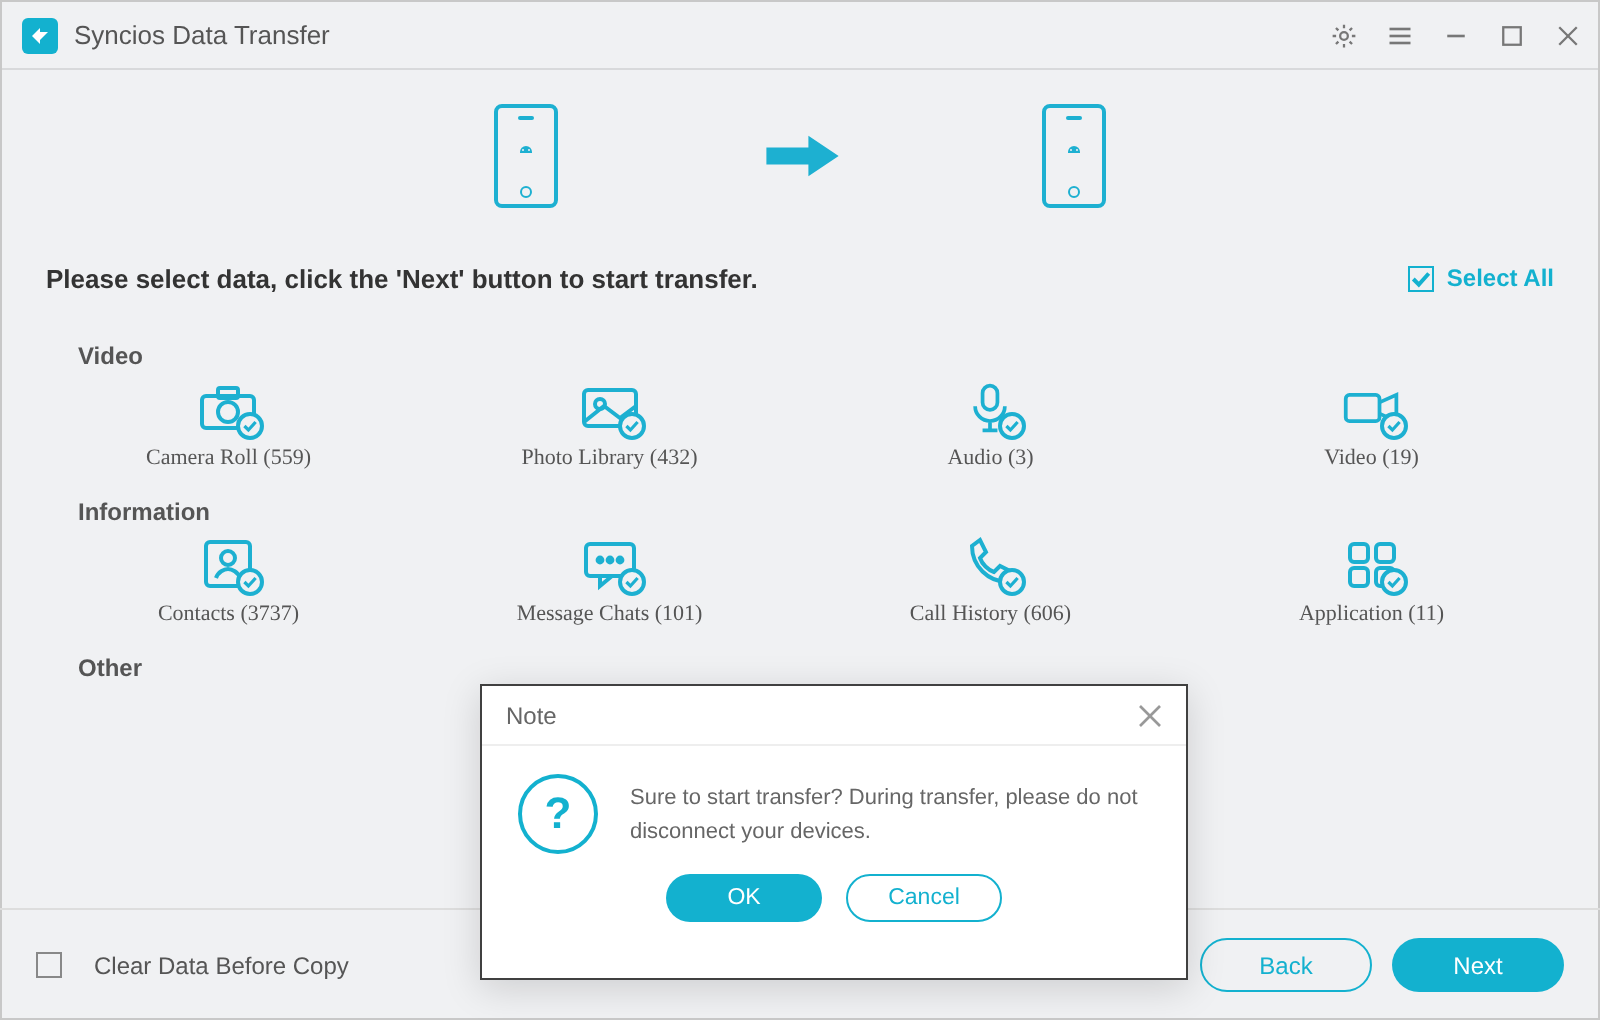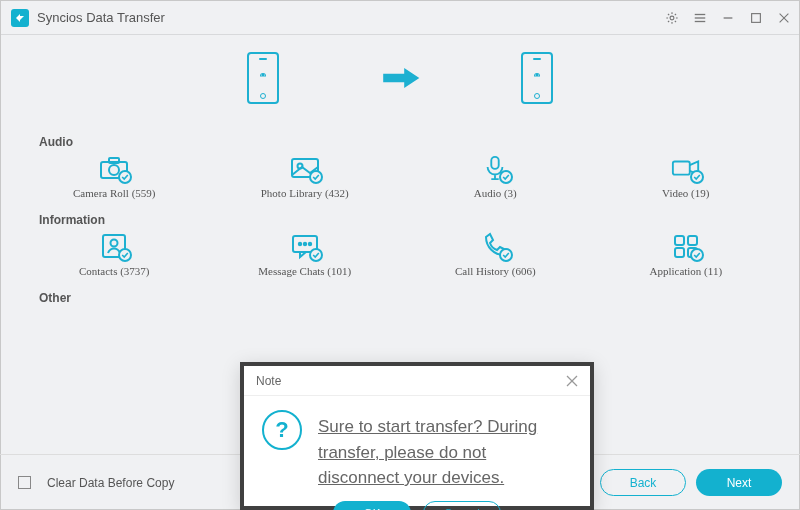--- a/index.html
+++ b/index.html
@@ -31,27 +31,27 @@
   .item-icon .check { position:absolute; bottom:-3px; right:-3px; width:14px; height:14px; border-radius:50%; border:2px solid #1db0d1; background:#f0f1f3; display:flex; align-items:center; justify-content:center; }
   .item-icon .check svg { width:8px; height:8px; }
   .item-label { font-size:11px; color:#555; white-space:nowrap;font-family:Liberation Serif, serif; }
   .footer { position:absolute; bottom:0; left:0; right:0; height:56px; border-top:1px solid #ddd; display:flex; align-items:center; padding:0 18px; gap:10px; }
   .clear-chk { width:13px; height:13px; border:1.5px solid #888; }
   .clear-label { font-size:12px; color:#555; flex:1; margin-left:6px; }
   .btn-pill { width:86px; height:27px; border-radius:14px; display:flex; align-items:center; justify-content:center; font-size:12px; cursor:pointer; }
   .btn-primary { background:#13b1cf; color:#fff; }
   .btn-outline { border:1.5px solid #13b1cf; color:#13b1cf; background:transparent; }
   
-  .dialog { position:absolute; left:240px; top:362px; width:354px; height:148px; background:#fff; border:4px solid #404040; box-shadow:0 4px 18px rgba(0,0,0,0.15); }
+  .dialog { position:absolute; left:240px; top:342px; width:354px; height:148px; background:#fff; border:1px solid #404040; box-shadow:0 4px 18px rgba(0,0,0,0.15); }
   .dialog-title { height:30px; border-bottom:1px solid #eee; display:flex; align-items:center; padding:0 12px; font-size:12px; color:#666; }
   .dialog-close { width:12px; height:12px; cursor:pointer; color:#888; }
   .dialog-close svg { width:12px; height:12px; }
   .dialog-body { display:flex; padding:14px 18px 8px 18px; gap:16px; }
   .qmark { width:40px; height:40px; border:2.5px solid #13b1cf; border-radius:50%; display:flex; align-items:center; justify-content:center; color:#13b1cf; font-size:22px; font-weight:600; flex-shrink:0; }
-  .dialog-text { font-size:17px; color:#666; line-height:1.5; padding-top:4px;text-decoration:underline; }
+  .dialog-text { font-size:11px; color:#666; line-height:1.5; padding-top:4px; }
   .dialog-footer { display:flex; justify-content:center; gap:12px; padding: 2px 0 10px 0; }
   .dialog-footer .btn-pill { width:78px; height:24px; font-size:11.5px; }
 </style>
 </head>
 <body>
 
 <div class="window">
 
   <div class="titlebar">
     <div class="logo-badge">
@@ -106,23 +106,34 @@
       </svg>
     <div class="phone-outline">
       <svg class="phone-android" viewBox="0 0 24 24" fill="#1db0d1">
           <path d="M6 8a6 6 0 0112 0v1H6V8z"></path>
           <circle cx="9" cy="6" r="1" fill="#f0f1f3"></circle>
           <circle cx="15" cy="6" r="1" fill="#f0f1f3"></circle>
         </svg>
     </div>
   </div>
 
+  <div class="instruction-row">
+    <div class="instruction">Please select data, click the 'Next' button to start transfer.</div>
+    <div class="selectall">
+      <div class="chk">
+        <svg viewBox="0 0 10 10" stroke="#13b1cf" stroke-width="1.8" fill="none">
+            <polyline points="1.5 5 4 7.5 8.5 2.5"></polyline>
+          </svg>
+      </div>
+      <span>Select All</span>
+    </div>
+  </div>
 
   <div class="section">
-    <div class="section-header">Audio</div>
+    <div class="section-header">Video</div>
     <div class="items-row">
       <div class="item">
         <div class="item-icon">
           <svg viewBox="0 0 30 24" fill="none" stroke="#1db0d1" stroke-width="2">
               <rect x="2" y="6" width="26" height="16" rx="2"></rect>
               <circle cx="15" cy="14" r="5"></circle>
               <rect x="10" y="2" width="10" height="5" rx="1"></rect>
             </svg>
           <div class="check">
               <svg viewBox="0 0 10 10" stroke="#1db0d1" stroke-width="2" fill="none">

